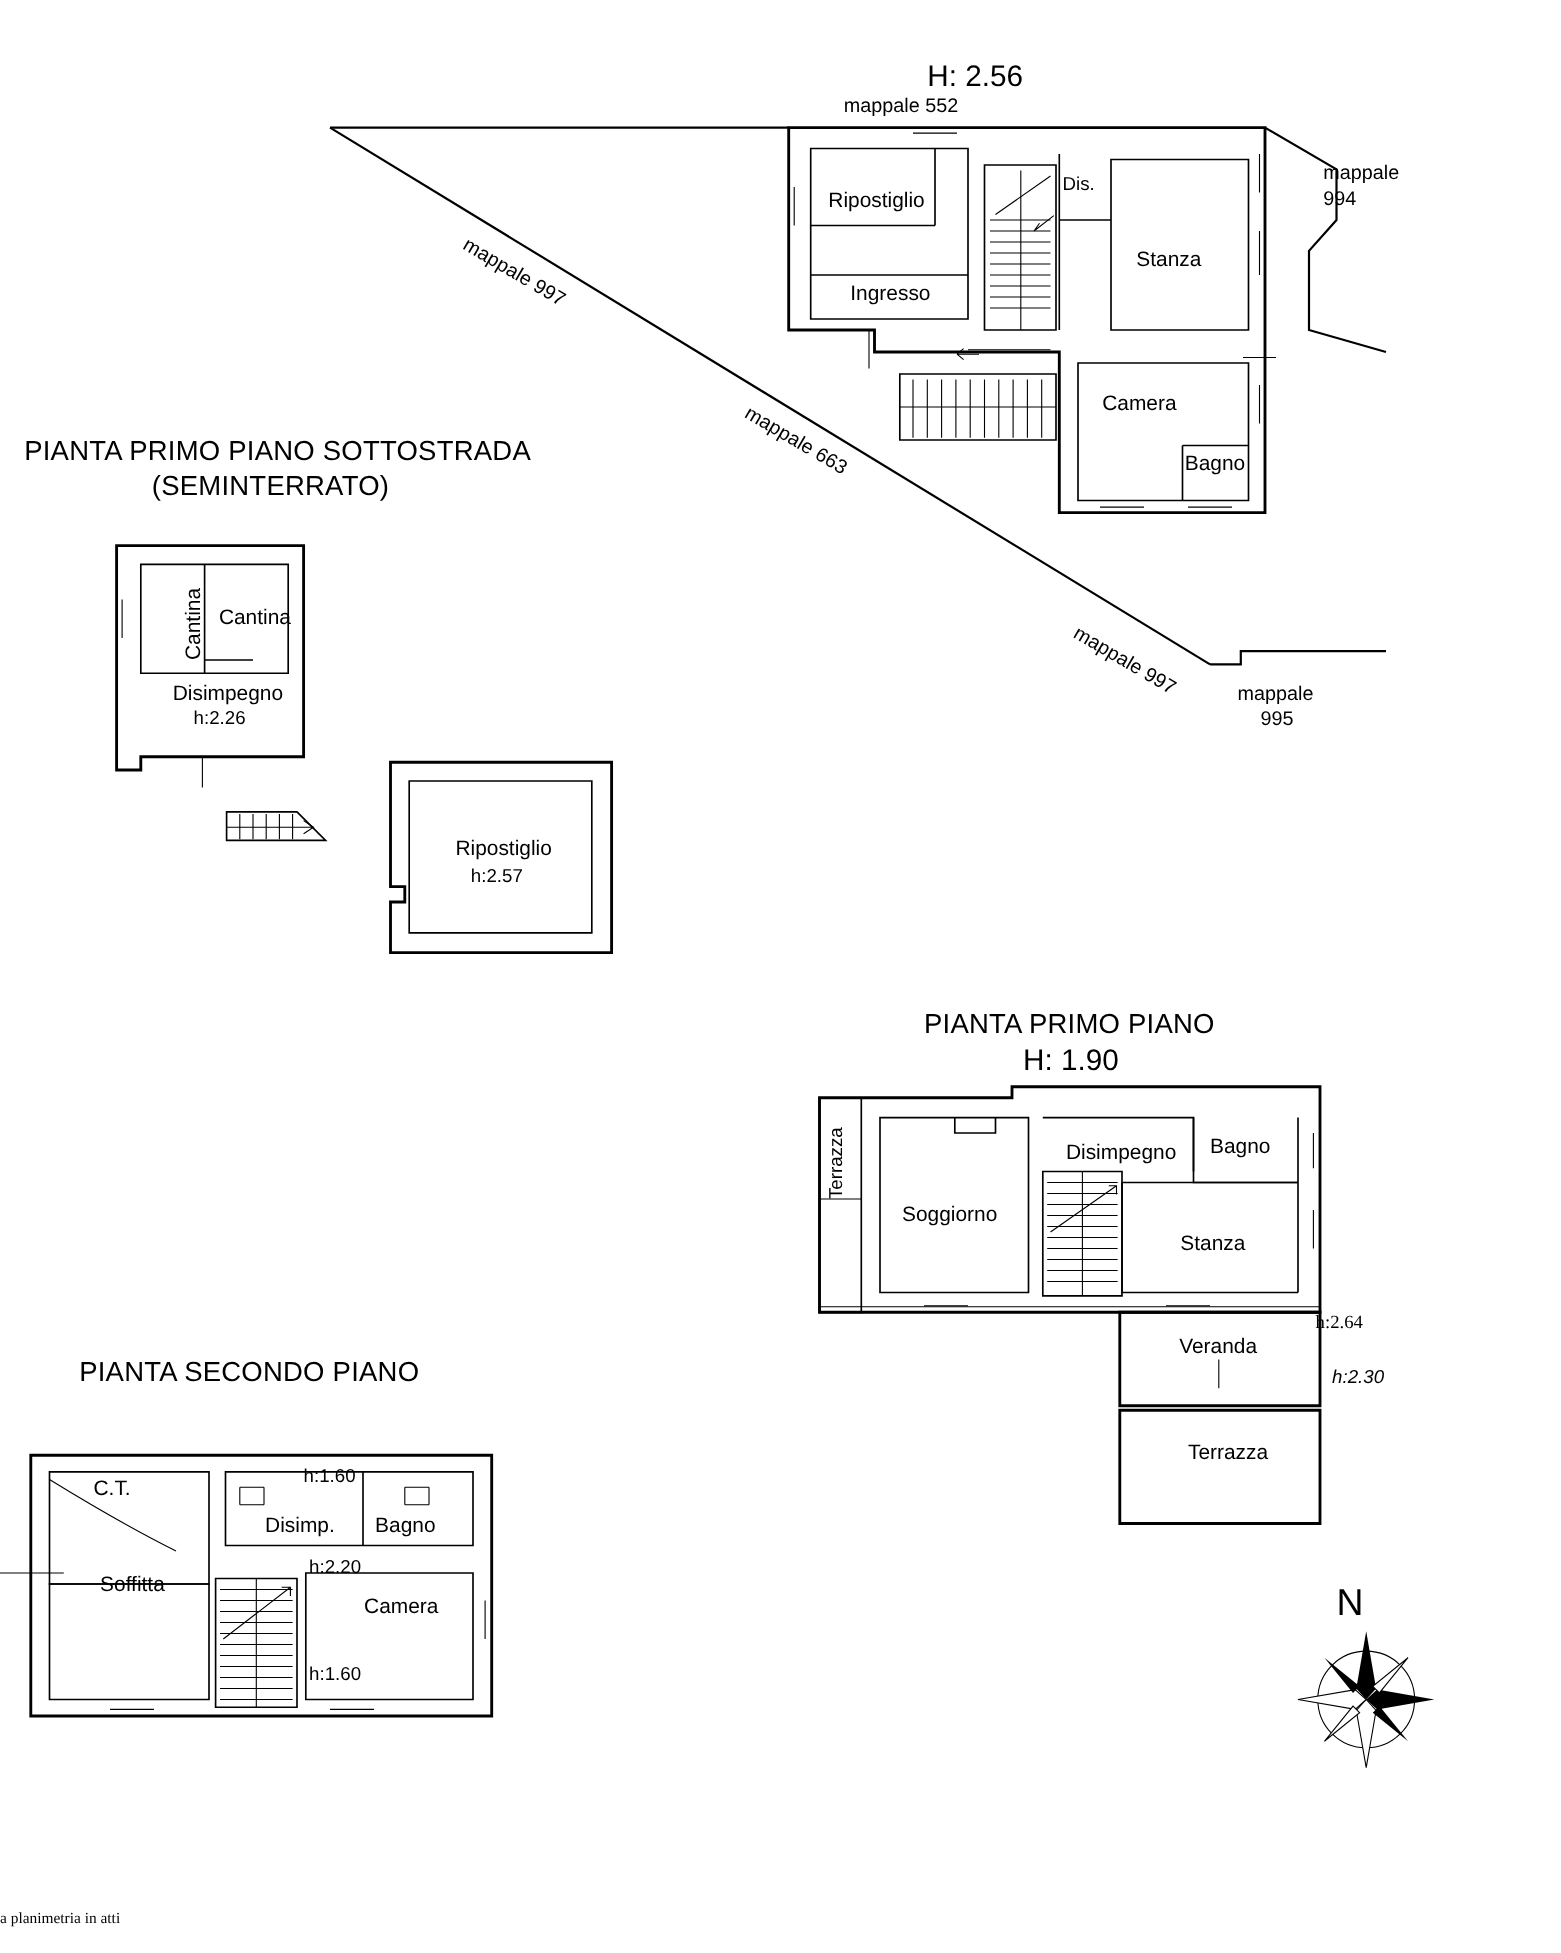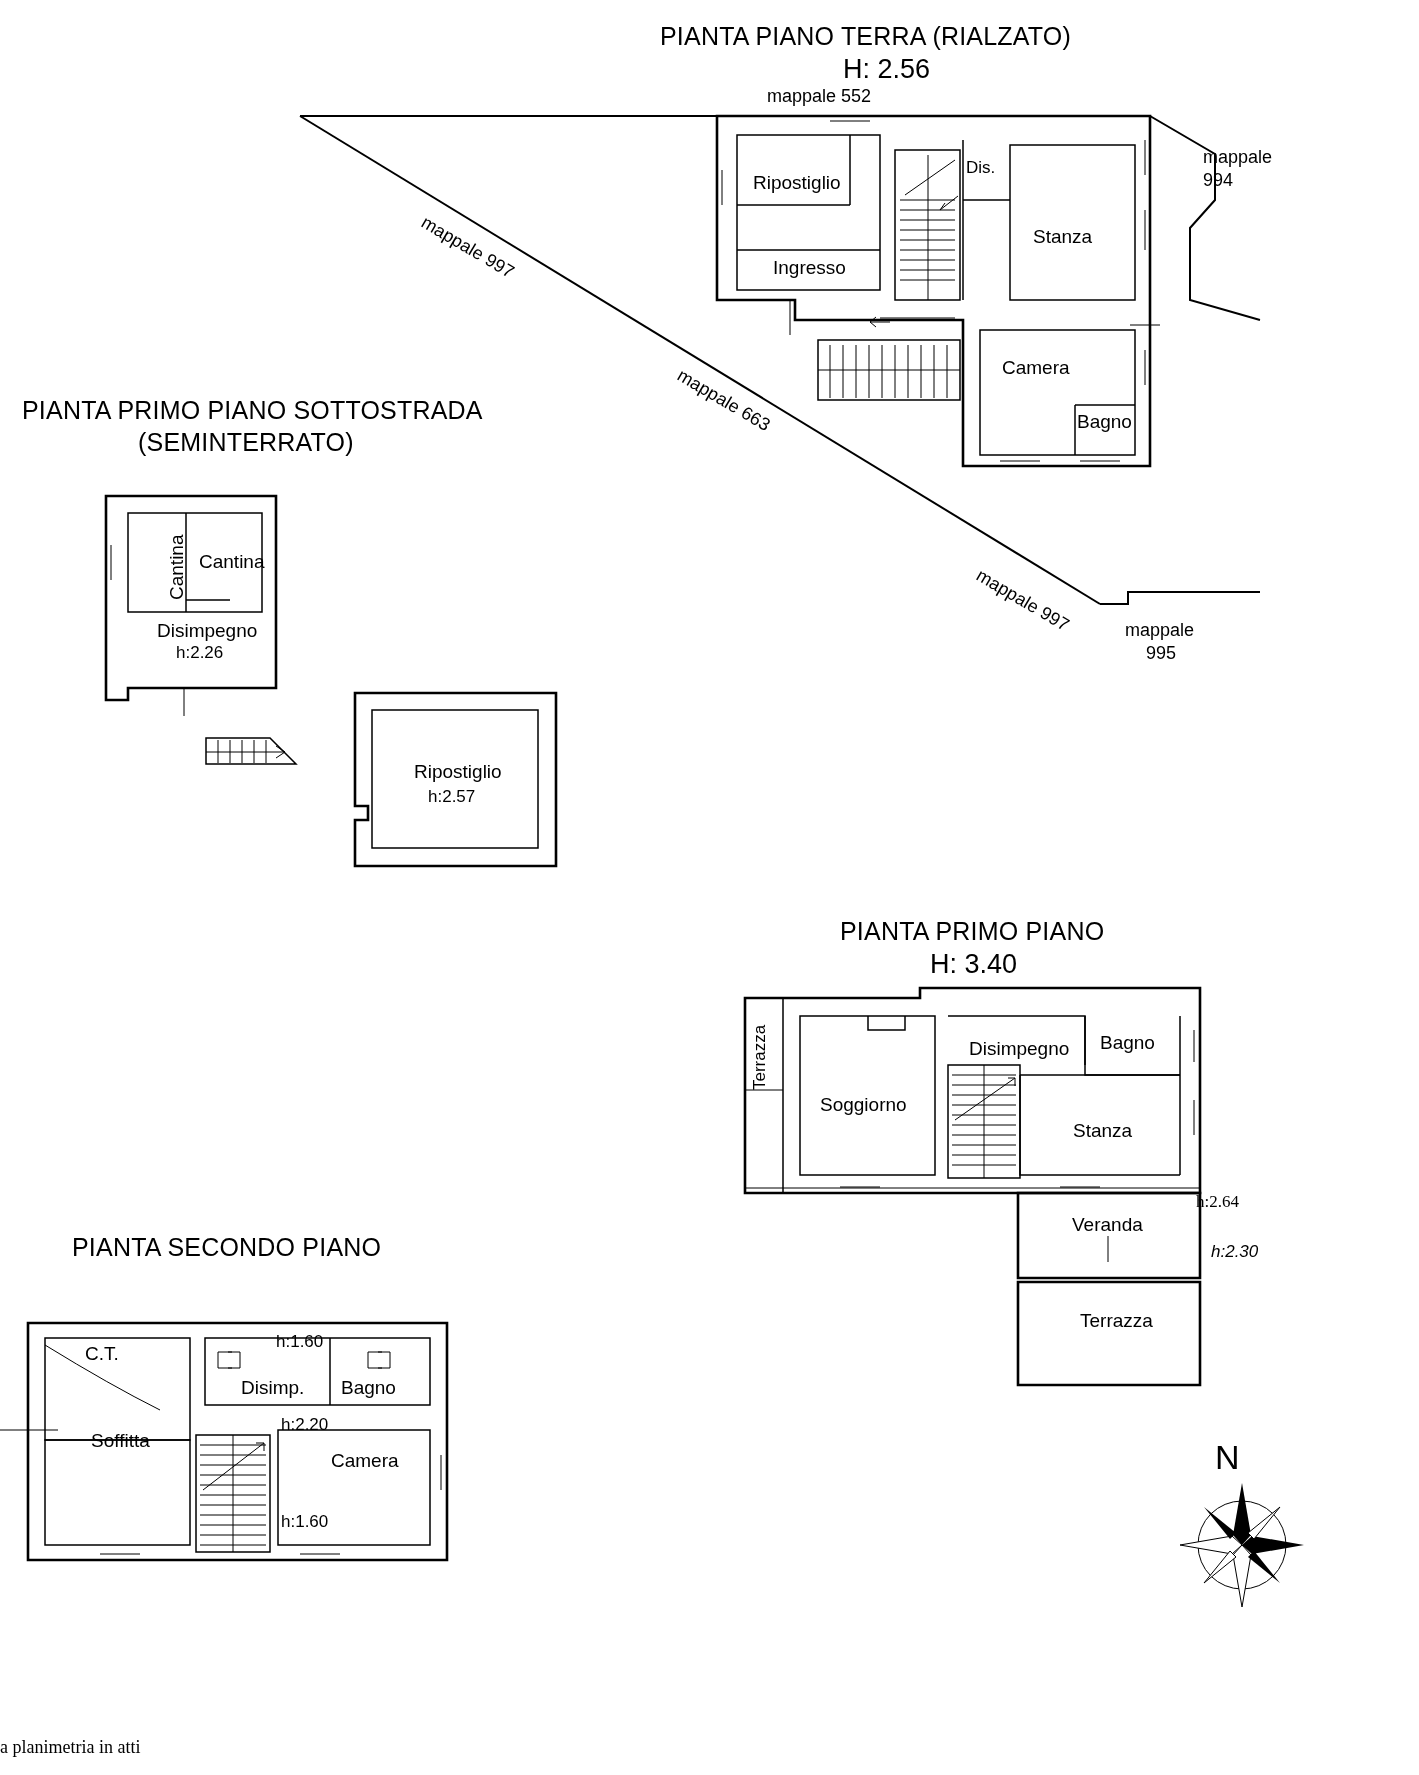--- a/index.html
+++ b/index.html
@@ -38,21 +38,21 @@
     font-size: 18px;
   }
   .room {
     font-size: 19px;
   }
   .roomsm {
     font-size: 17px;
   }
   .serif {
     font-family: "Liberation Serif", serif;
-    font-size: 18px;
+    font-size: 14px;
   }
   .vert {
     transform: rotate(-90deg);
     transform-origin: left top;
   }
   svg {
     position: absolute;
     left: 0;
     top: 0;
     overflow: visible;
@@ -76,21 +76,20 @@
     fill: none;
     stroke: #000;
     stroke-width: 2;
   }
 </style>
 </head>
 <body>
 
 <div class="page">
 
-  <div class="lbl title" style="left:660px; top:22px;">PIANTA  PIANO TERRA (RIALZATO)</div>
   <div class="lbl sub" style="left:843px; top:54px;">H: 2.56</div>
   <div class="lbl small" style="left:767px; top:86px;">mappale 552</div>
 
   <svg width="1419" height="1775">
 
     <path class="bnd" d="M300 116 L717 116"></path>
     <path class="bnd" d="M300 116 L1100 604"></path>
     <path class="bnd" d="M1100 604 L1128 604 L1128 592 L1260 592"></path>
     <path class="bnd" d="M1150 116 L1215 154 L1215 200 L1190 228 L1190 300 L1260 320"></path>
 
@@ -170,21 +169,21 @@
   </svg>
 
   <div class="lbl room vert" style="left:166px; top:600px;">Cantina</div>
   <div class="lbl room" style="left:199px; top:551px;">Cantina</div>
   <div class="lbl room" style="left:157px; top:620px;">Disimpegno</div>
   <div class="lbl roomsm" style="left:176px; top:643px;">h:2.26</div>
   <div class="lbl room" style="left:414px; top:761px;">Ripostiglio</div>
   <div class="lbl roomsm" style="left:428px; top:787px;">h:2.57</div>
 
   <div class="lbl title" style="left:840px; top:917px;">PIANTA  PRIMO  PIANO</div>
-  <div class="lbl sub" style="left:930px; top:949px;">H: 3.40</div>
+  <div class="lbl sub" style="left:930px; top:949px;">H: 1.90</div>
 
   <svg width="1419" height="1775">
 
     <path class="wall" d="M745 998 L920 998 L920 988 L1200 988 L1200 1193 L745 1193 Z"></path>
 
     <path class="wallthin" d="M745 998 L783 998 L783 1193 L745 1193 Z"></path>
     <path class="hair" d="M745 1090 L783 1090"></path>
     <path class="hair" d="M745 1188 L1200 1188"></path>
 
     <path class="wallthin" d="M800 1016 L935 1016 L935 1175 L800 1175 Z"></path>

